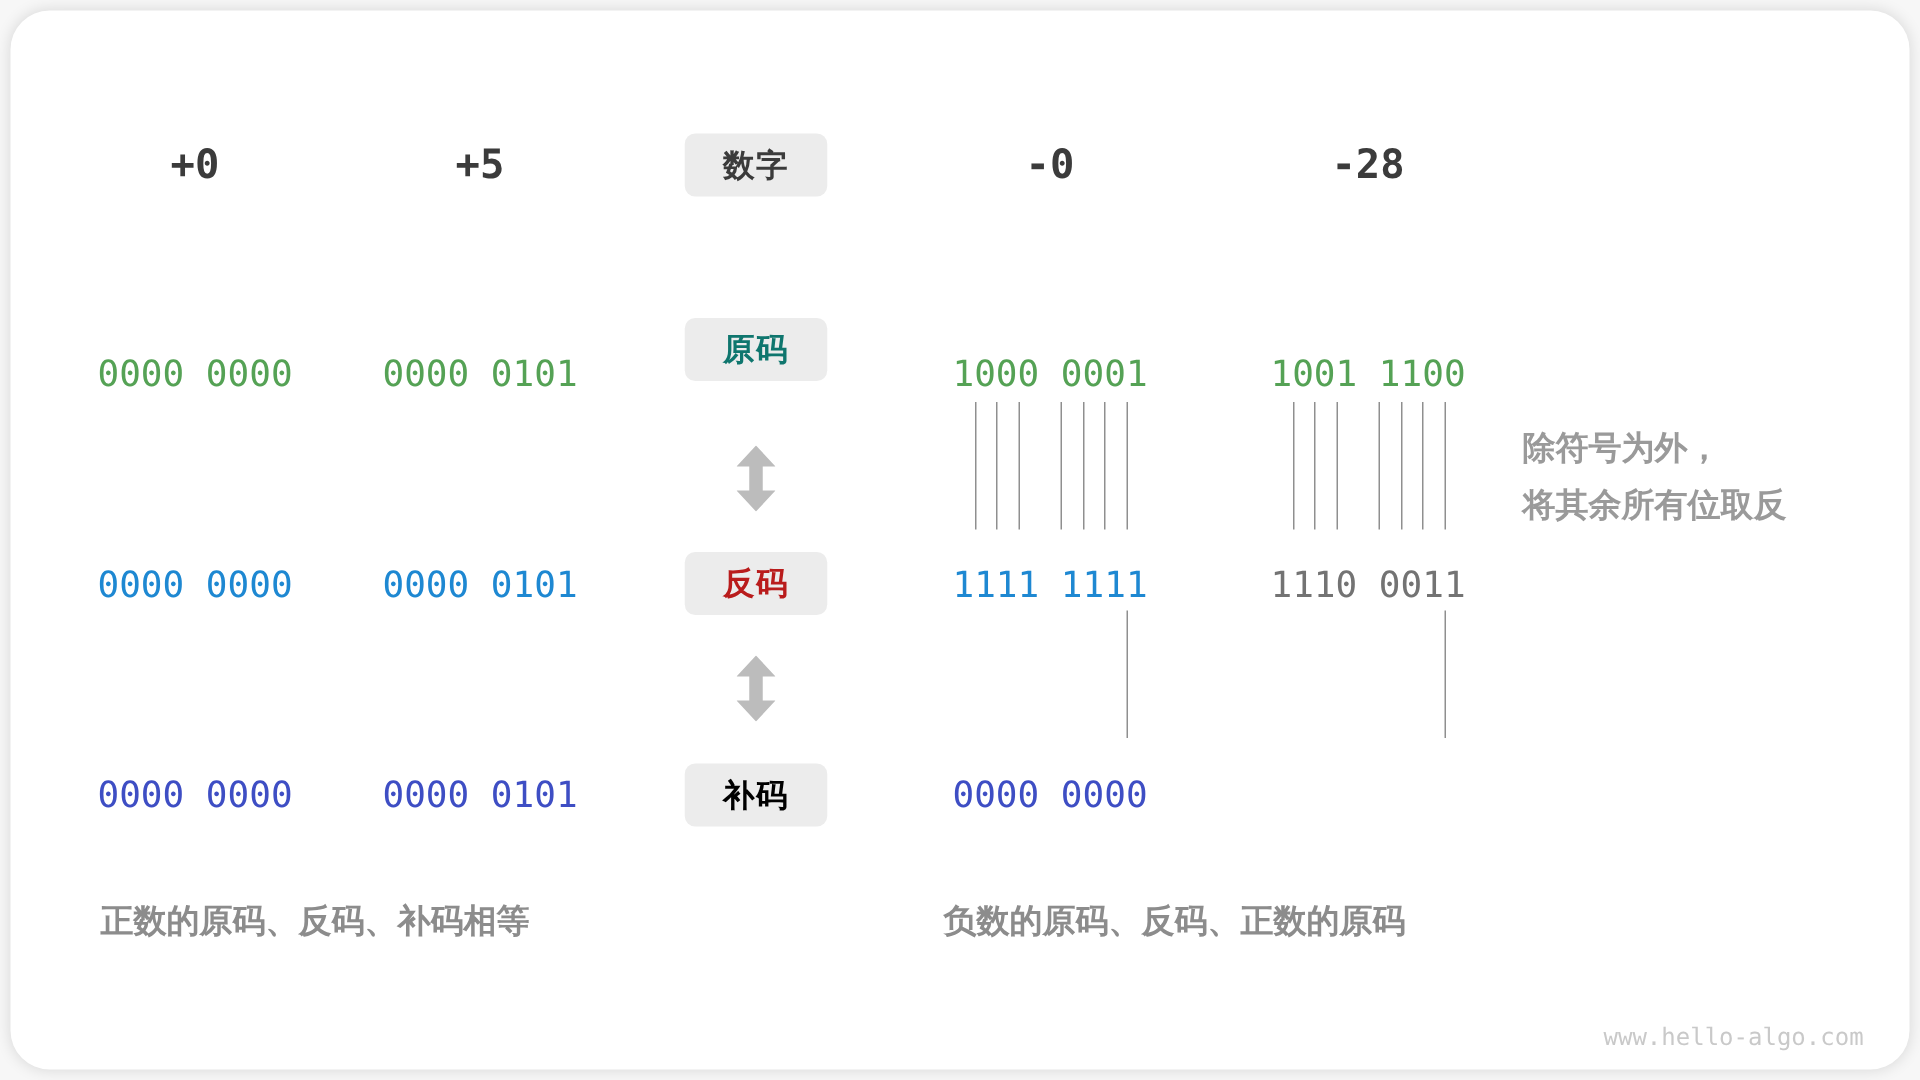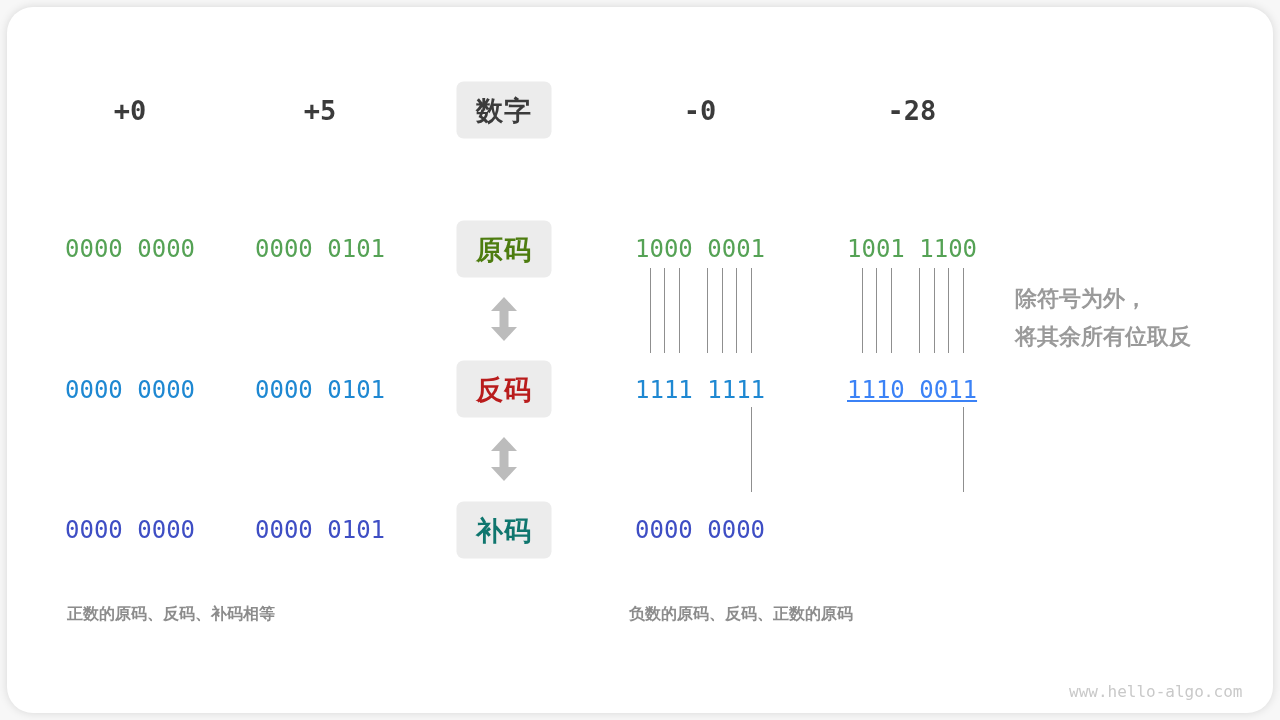--- a/index.html
+++ b/index.html
@@ -2,66 +2,66 @@
 <html><head>
 <meta charset="utf-8">
 <style>
   html,body{margin:0;padding:0;background:#f7f7f7;}
   .stage{position:relative;width:1280px;height:720px;font-family:"Liberation Sans","DejaVu Sans",sans-serif;}
   .card{position:absolute;left:7px;top:7px;right:7px;bottom:7px;background:#ffffff;border-radius:26px;
         box-shadow:0 0 10px rgba(0,0,0,0.13);}
   .abs{position:absolute;}
   .hdr{font-family:"DejaVu Sans Mono","Liberation Mono",monospace;font-weight:bold;font-size:27px;color:#3b3b3b;
        transform:translate(-50%,-50%);white-space:nowrap;}
-  .labelbox{width:95px;height:57px;background:#ececec;border-radius:7px;display:flex;align-items:center;justify-content:center;
-            font-size:27px;font-weight:bold;color:#3b3b3b;transform:translate(-50%,-50%);letter-spacing:1px;}
+  .labelbox{width:95px;height:42px;background:#ececec;border-radius:7px;display:flex;align-items:center;justify-content:center;
+            font-size:21px;font-weight:bold;color:#3b3b3b;transform:translate(-50%,-50%);letter-spacing:1px;}
   .bin{font-family:"DejaVu Sans Mono","Liberation Mono",monospace;font-size:24px;line-height:30px;white-space:pre;
        transform:translateY(-50%);}
-  .caption{font-size:16px;font-weight:bold;color:#8c8c8c;transform:translateY(-50%);white-space:nowrap;}
+  .caption{font-size:22px;font-weight:bold;color:#8c8c8c;transform:translateY(-50%);white-space:nowrap;}
   .annot{font-size:22px;font-weight:bold;color:#9a9a9a;transform:translateY(-50%);white-space:nowrap;}
   .vline{position:absolute;width:1px;background:#8f8f8f;}
   .arrow{transform:translate(-50%,-50%);}
   .watermark{font-family:"DejaVu Sans Mono","Liberation Mono",monospace;font-size:16px;color:#c9c9c9;
              transform:translateY(-50%);white-space:nowrap;}
 </style>
 </head>
 <body>
 
 <div class="stage">
   <div class="card" id="card">
 
     <div class="abs hdr" style="left:123px;top:103px;">+0</div>
     <div class="abs hdr" style="left:313px;top:103px;">+5</div>
     <div class="abs labelbox" style="left:497px;top:103px;">数字</div>
     <div class="abs hdr" style="left:693px;top:103px;">-0</div>
     <div class="abs hdr" style="left:905px;top:103px;">-28</div>
 
     <div class="abs bin" style="left: 58px; top: 242px; color: rgb(85, 162, 85);">0000 0000</div>
     <div class="abs bin" style="left: 248px; top: 242px; color: rgb(85, 162, 85);">0000 0101</div>
-    <div class="abs labelbox" style="left: 497px; top: 242px; color: #4d7c0f;">原码</div>
+    <div class="abs labelbox" style="left: 497px; top: 226px; color: #0f766e;">原码</div>
     <div class="abs bin" style="left: 628px; top: 242px; color: rgb(85, 162, 85);">1000 0001</div>
     <div class="abs bin" style="left: 840px; top: 242px; color: rgb(85, 162, 85);">1001 1100</div>
 
     <svg class="abs arrow" style="left:497px;top:312px;" width="26" height="44" viewBox="0 0 26 44">
       <path id="arrowPath1" d="M13 0 L26 14 L17.5 14 L17.5 30 L26 30 L13 44 L0 30 L8.5 30 L8.5 14 L0 14 Z" fill="#bcbcbc"></path>
     </svg>
 
     <div class="abs bin" style="left: 58px; top: 383px; color: rgb(30, 136, 210);">0000 0000</div>
     <div class="abs bin" style="left: 248px; top: 383px; color: rgb(30, 136, 210);">0000 0101</div>
     <div class="abs labelbox" style="left: 497px; top: 382px; color: #b91c1c;">反码</div>
     <div class="abs bin" style="left: 628px; top: 383px; color: rgb(30, 136, 210);">1111 1111</div>
-    <div class="abs bin" style="left: 840px; top: 383px; color: #3b82f6; text-decoration: underline;">1110 0011</div>
+    <div class="abs bin" style="left: 840px; top: 383px; color: #737373;">1110 0011</div>
 
     <svg class="abs arrow" style="left:497px;top:452px;" width="26" height="44" viewBox="0 0 26 44">
       <path id="arrowPath2" d="M13 0 L26 14 L17.5 14 L17.5 30 L26 30 L13 44 L0 30 L8.5 30 L8.5 14 L0 14 Z" fill="#bcbcbc"></path>
     </svg>
 
     <div class="abs bin" style="left: 58px; top: 523px; color: rgb(62, 78, 196);">0000 0000</div>
     <div class="abs bin" style="left: 248px; top: 523px; color: rgb(62, 78, 196);">0000 0101</div>
-    <div class="abs labelbox" style="left: 497px; top: 523px; color: #0f766e;">补码</div>
+    <div class="abs labelbox" style="left: 497px; top: 523px; color: #000000;">补码</div>
     <div class="abs bin" style="left: 628px; top: 523px; color: rgb(62, 78, 196);">0000 0000</div>
 
     <div class="abs annot" style="left:1008px;top:292px;">除符号为外，</div>
     <div class="abs annot" style="left:1008px;top:330px;">将其余所有位取反</div>
 
     <div class="abs caption" style="left:60px;top:607px;">正数的原码、反码、补码相等</div>
     <div class="abs caption" style="left:622px;top:607px;">负数的原码、反码、正数的原码</div>
 
     <div class="abs watermark" style="left:1062px;top:684px;">www.hello-algo.com</div>
 

